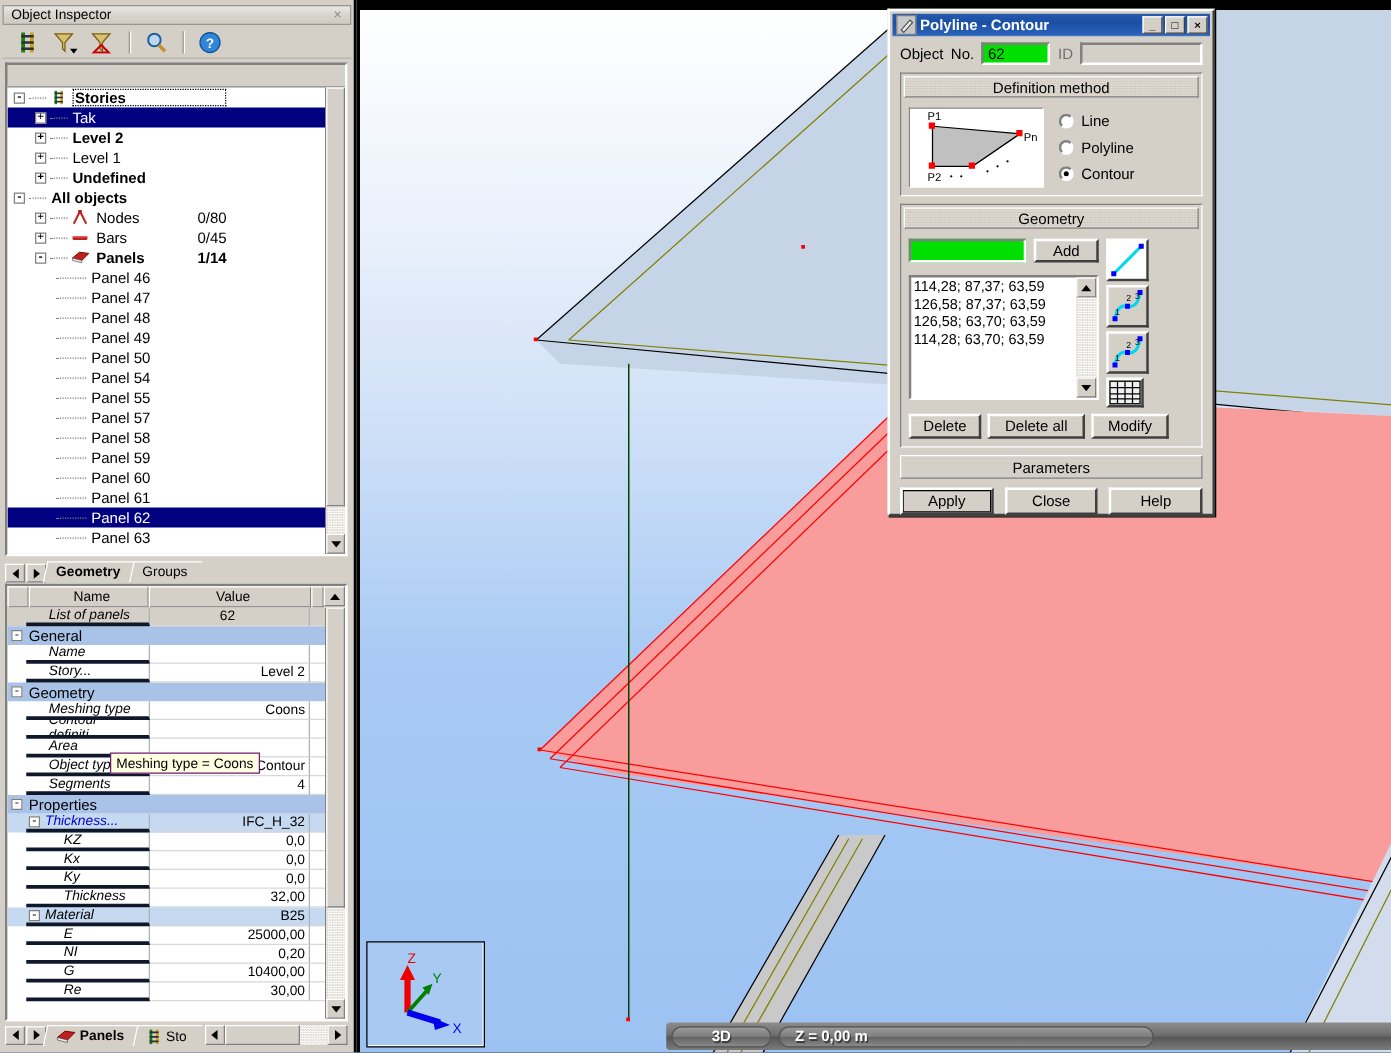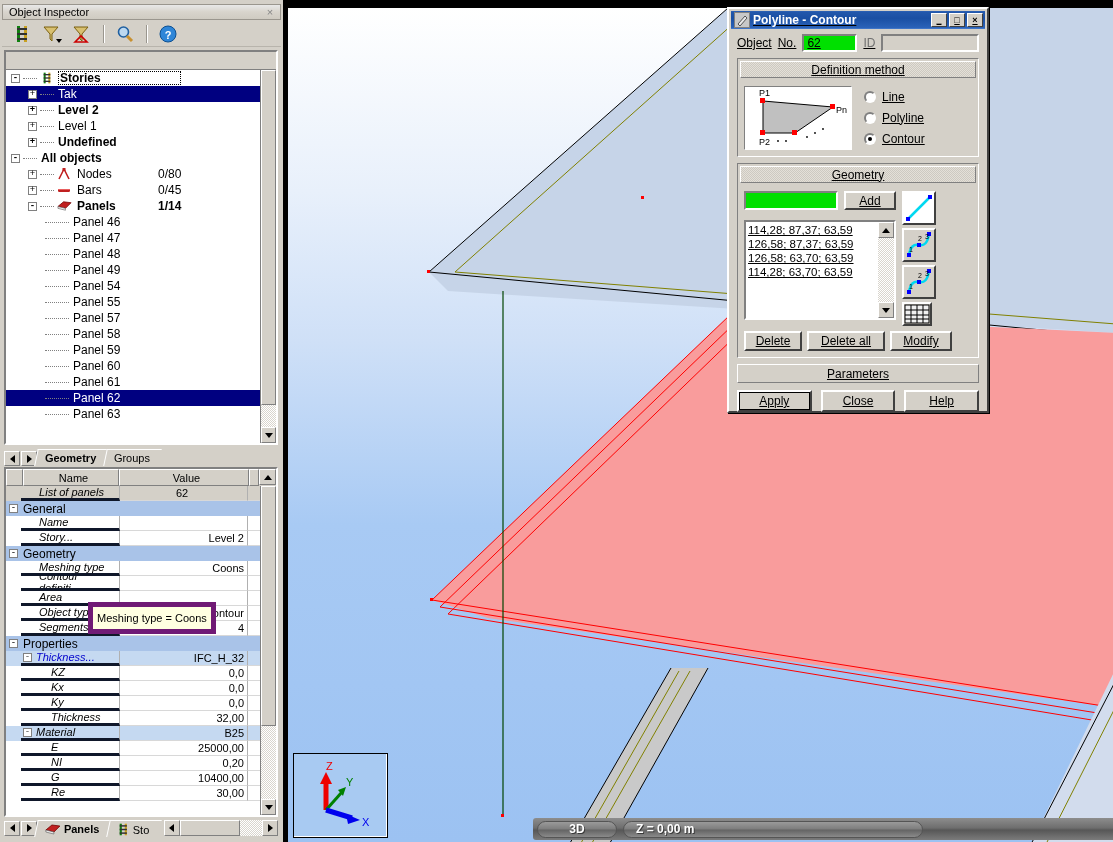--- a/index.html
+++ b/index.html
@@ -170,43 +170,42 @@
   .nested2 { padding-left: 30px !important; }
   .pexp {
     width: 9px; height: 9px; border: 1px solid #808080; background: #fff;
     display: inline-flex; align-items: center; justify-content: center;
     font-size: 9px; line-height: 7px; font-family: "Liberation Mono", monospace; color: #000; flex:none;
   }
 
   
   #tooltip {
     position: absolute; left: 88px; top: 602px;
-    background: #ffffe1; border: 5px solid #701a75; font-size: 11px;
-    padding: 1px 4px; height: 32px; display:flex; align-items:center;
+    background: #ffffe1; border: 1px solid #701a75; font-size: 11px;
+    padding: 1px 4px; height: 17px; display:flex; align-items:center;
     z-index: 50;
   }
 
   
   #tabstrip2 {
     position: absolute; left: 4px; top: 818px; width: 274px; height: 20px;
     display: flex; align-items: center; background: #d4d0c8;
   }
   #hsb { display: flex; align-items: center; height: 16px; margin-left: 4px; flex:1; }
   .hsb-arrow { width:16px;height:16px;background:#d4d0c8;border:1px solid;border-color:#fff #808080 #808080 #fff;display:flex;align-items:center;justify-content:center;flex:none;}
   .hsb-track { flex:1; height:16px; background: repeating-conic-gradient(#d9d5cd 0% 25%, #ffffff 0% 50%) 0 0/2px 2px; }
   .hsb-thumb { width: 60px; height:16px; background:#d4d0c8; border:1px solid; border-color:#fff #808080 #808080 #fff;}
 
   
   #dialog {
-    position: absolute; left: 727px; top: 7px; width: 262px; height: 406px;
+    position: absolute; left: 710px; top: 7px; width: 262px; height: 406px;
     background: #d4d0c8;
     border: 2px solid; border-color: #ffffff #404040 #404040 #ffffff;
     box-shadow: 1px 1px 0 #000;
     z-index: 100;
-    text-decoration: underline;
   }
   #dlg-title {
     margin: 2px; height: 18px;
     background: linear-gradient(180deg,#2d62b5 0%, #2257ab 8%, #1a4fa3 40%, #2a62b8 92%, #4a7fd0 100%);
     display: flex; align-items: center; color: #fff; font-weight: bold; font-size: 12px;
   }
   #dlg-icon { width:16px;height:16px;margin:0 3px; background:#c8c8c8; border:1px solid #808080; display:flex;align-items:center;justify-content:center;}
   #dlg-title-text { flex: 1; }
   .dlg-btn {
     width: 16px; height: 14px; margin-right: 2px;
@@ -499,20 +498,25 @@
             </div>
             <div class="tnode">
               <span class="indent" style="width:39px"></span>
               <span class="dots" style="width:24px"></span>
               <span class="lbl" style="">Panel    48</span>
             </div>
             <div class="tnode">
               <span class="indent" style="width:39px"></span>
               <span class="dots" style="width:24px"></span>
               <span class="lbl" style="">Panel    49</span>
+            </div>
+            <div class="tnode">
+              <span class="indent" style="width:39px"></span>
+              <span class="dots" style="width:24px"></span>
+              <span class="lbl" style="">Panel    50</span>
             </div>
             <div class="tnode">
               <span class="indent" style="width:39px"></span>
               <span class="dots" style="width:24px"></span>
               <span class="lbl" style="">Panel    54</span>
             </div>
             <div class="tnode">
               <span class="indent" style="width:39px"></span>
               <span class="dots" style="width:24px"></span>
               <span class="lbl" style="">Panel    55</span>

